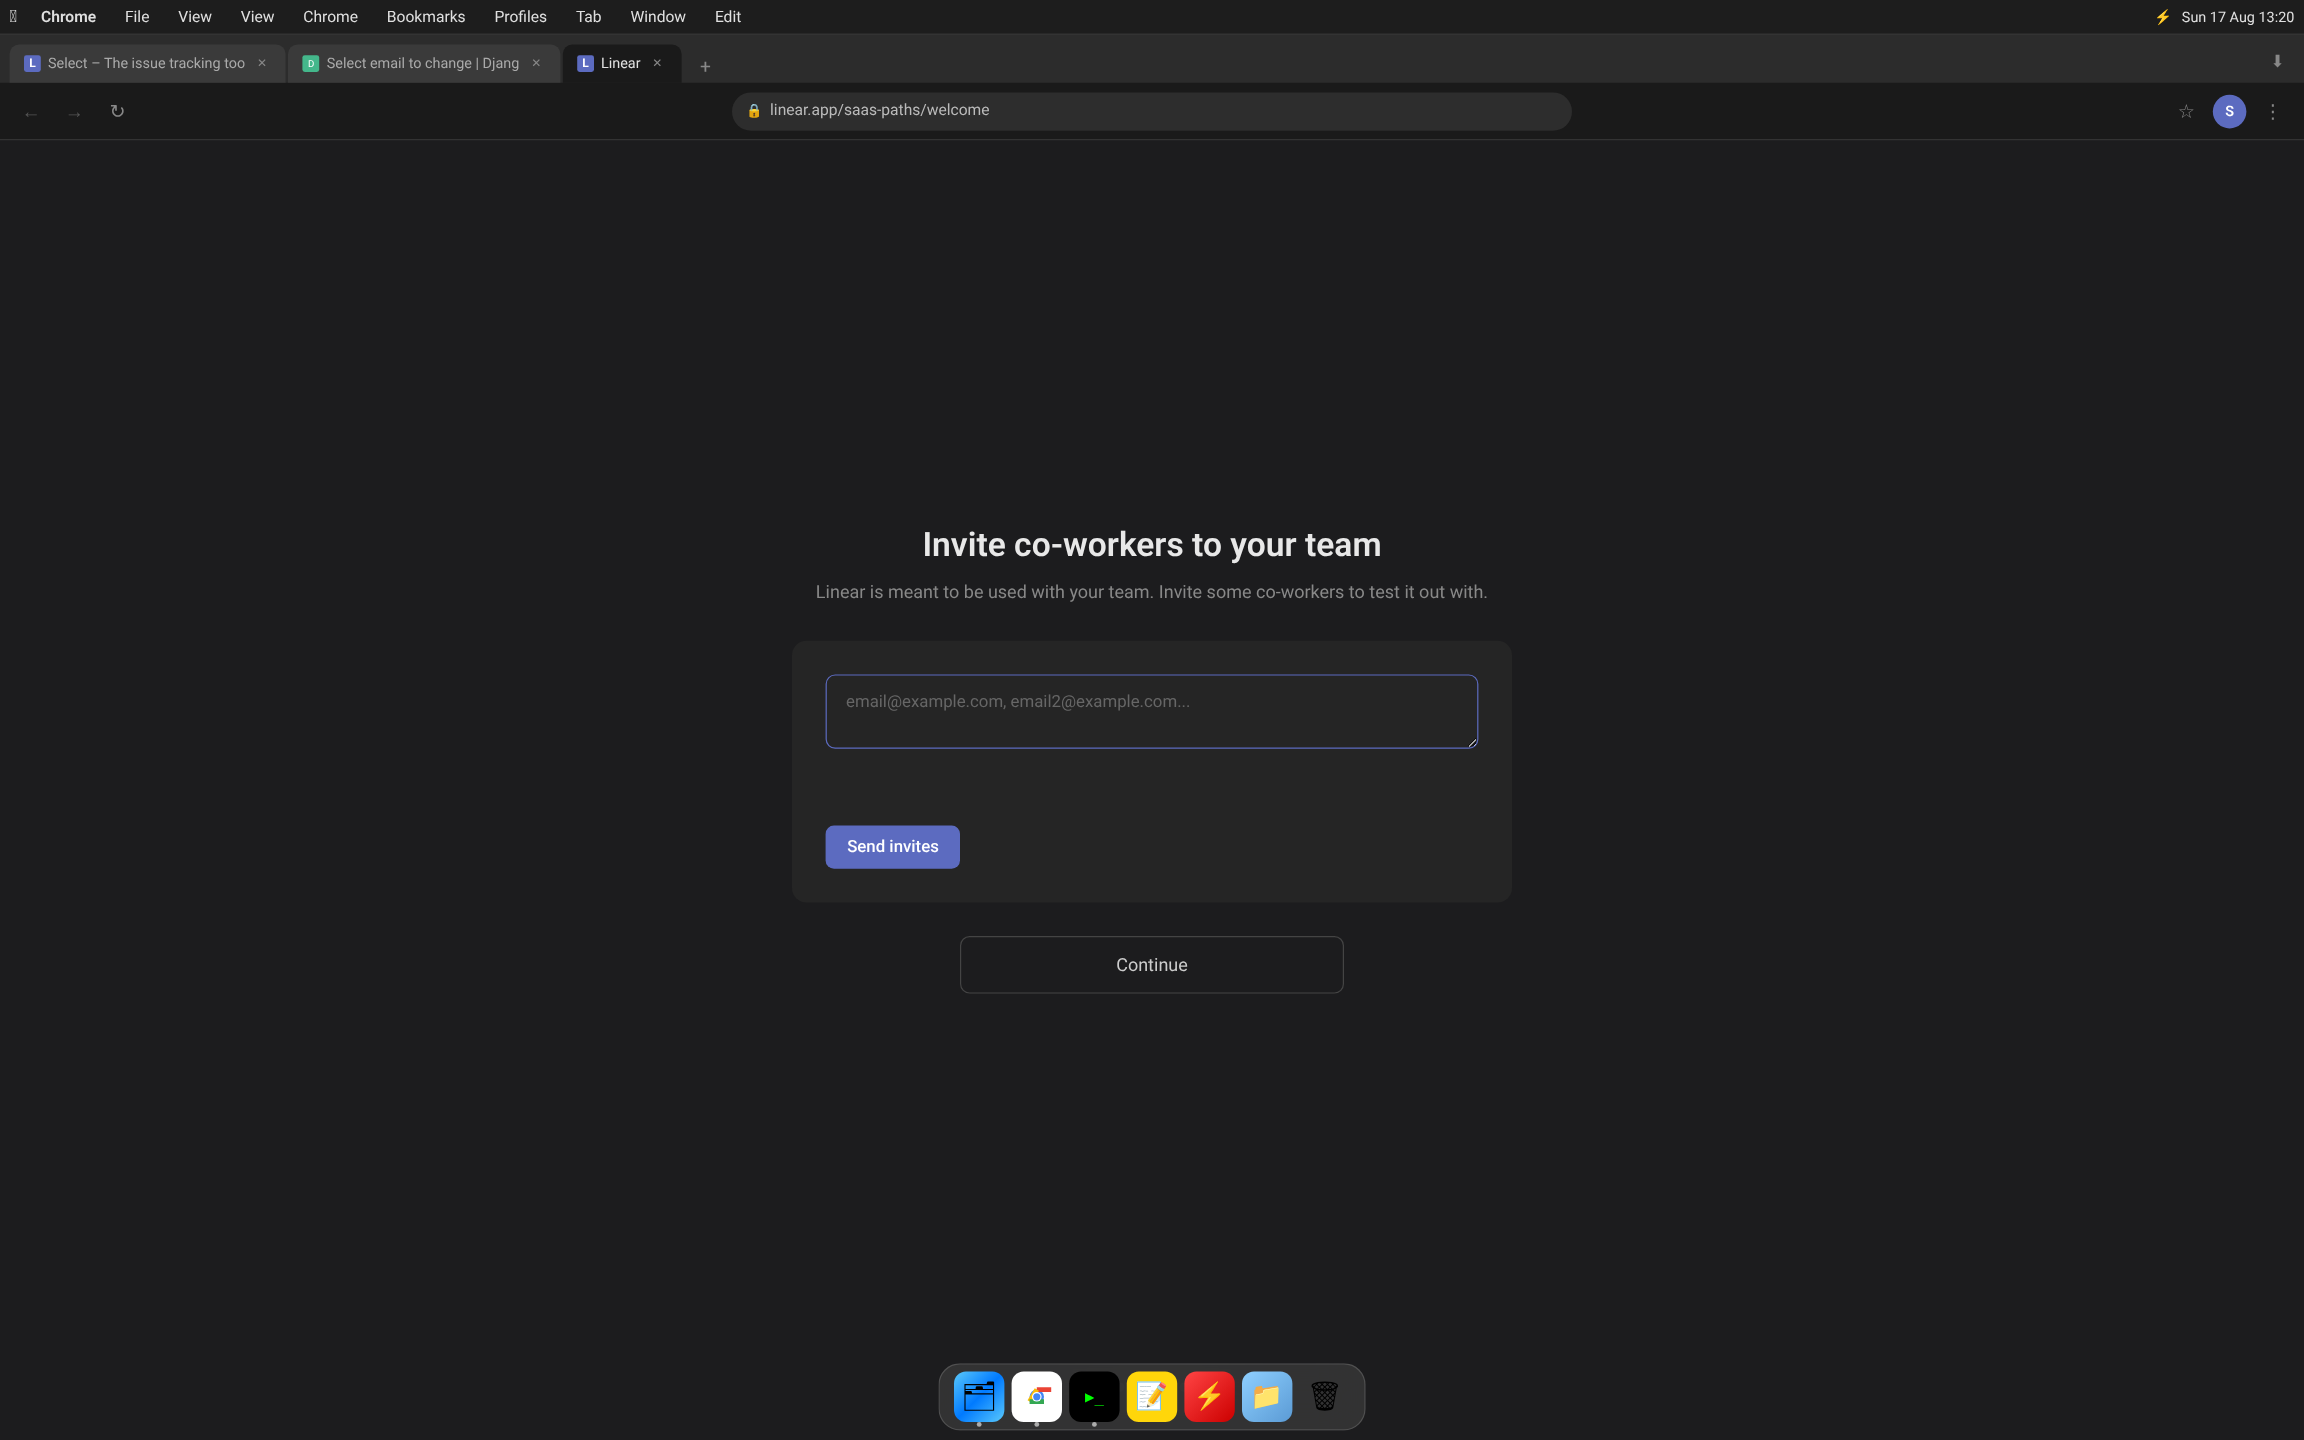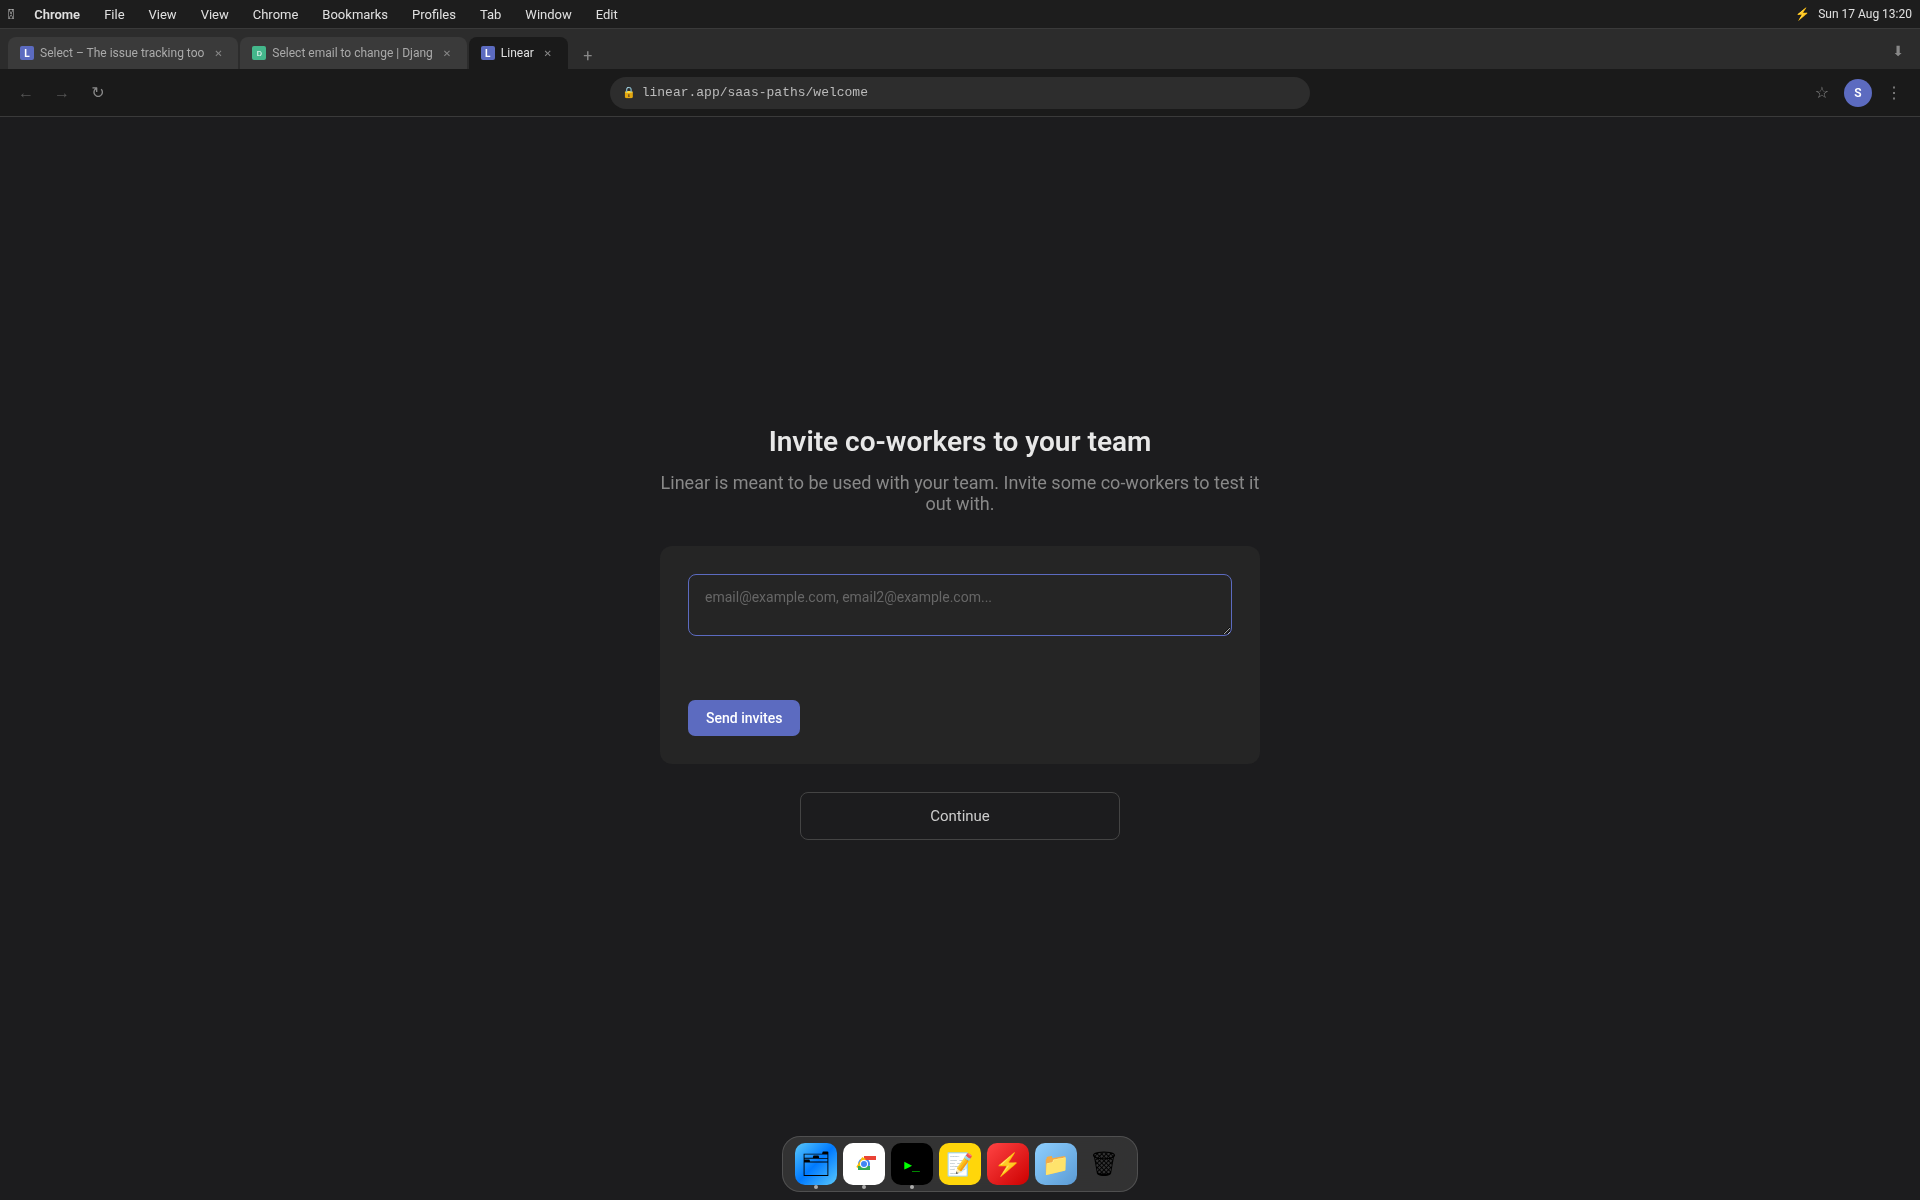--- a/index.html
+++ b/index.html
@@ -224,21 +224,20 @@
 
     .lock-icon {
       color: #888;
       font-size: 11px;
     }
 
     .url-text {
       font-size: 13px;
       color: #bbb;
       flex: 1;
-      font-family: Liberation Mono, monospace;
     }
 
     .address-bar-right {
       display: flex;
       align-items: center;
       gap: 8px;
     }
 
     .bookmark-btn, .profile-btn, .more-btn {
       width: 28px;
@@ -285,21 +284,21 @@
 
     .invite-title {
       font-size: 28px;
       font-weight: 600;
       color: #e8e8e8;
       margin-bottom: 14px;
       text-align: center;
     }
 
     .invite-subtitle {
-      font-size: 18px;
+      font-size: 15px;
       color: #888;
       margin-bottom: 32px;
       text-align: center;
     }
 
     .invite-card {
       width: 100%;
       background: #252525;
       border-radius: 12px;
       padding: 28px;

